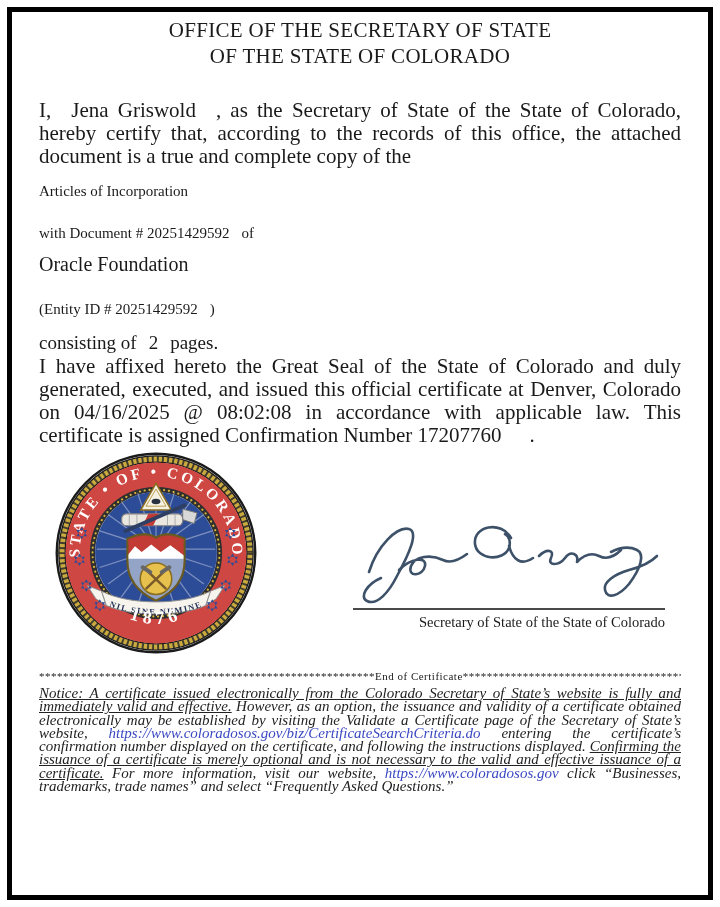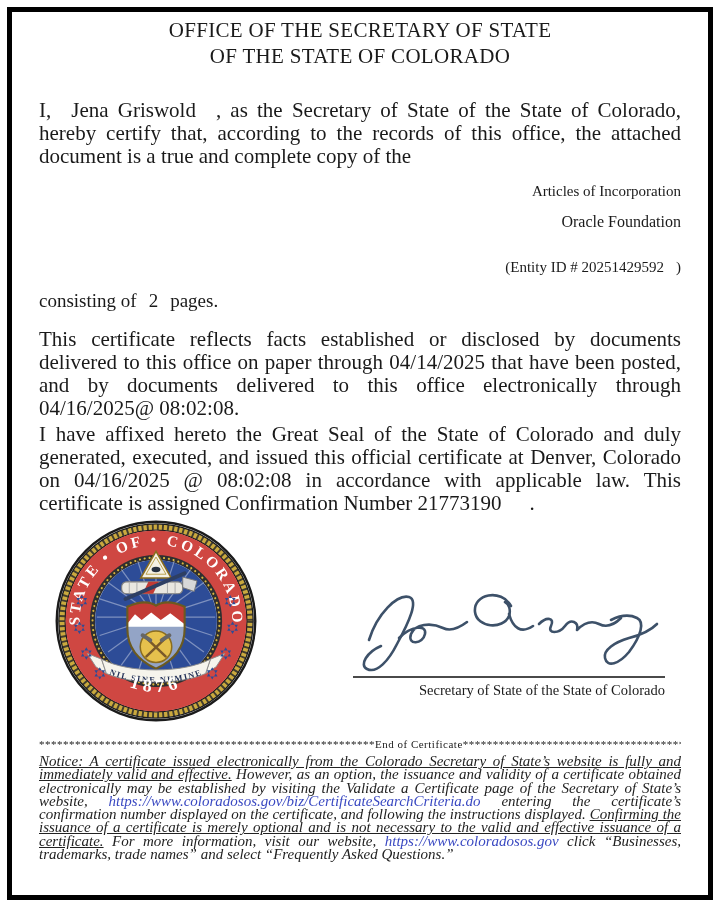--- a/index.html
+++ b/index.html
@@ -5,24 +5,24 @@
   html,body{margin:0;padding:0;background:#ffffff;}
   .stage{position:relative;width:720px;height:907px;background:#fff;font-family:"Liberation Serif","DejaVu Serif",serif;color:#1a1a1a;}
   .frame{position:absolute;left:7px;top:7px;right:7px;bottom:7px;border:5px solid #000;overflow:hidden;box-sizing:border-box;}
   .content{padding:4px 27px 0 27px;}
   .hdr{ text-align:center;font-size:21px;line-height:25.5px;letter-spacing:0.3px;}
   .hdr-wrap{margin-top:2px;}
   .doc-title{text-align:center;font-size:24px;font-weight:bold;letter-spacing:3px;margin:21px 0 0 0;line-height:26px;}
   p{margin:0;}
   .body-par{font-size:21px;line-height:23px;text-align:justify;}
   .intro{margin-top:30px;}
-  .center-line{text-align:right;font-size:15px;line-height:18px;}
+  .center-line{text-align:left;font-size:15px;line-height:18px;}
   .mt-articles{margin-top:14px;}
   .mt-docnum{margin-top:24px;}
-  .entity-name{font-size:16px;line-height:20px;margin-top:12px;}
+  .entity-name{font-size:20px;line-height:20px;margin-top:12px;}
   .mt-corp{margin-top:24px;}
   .mt-entityid{margin-top:26px;}
   .consisting{margin-top:16px;font-size:19px;line-height:18px;}
   .mt-records{margin-top:18px;}
   .mt-sealpar{margin-top:3px;}
   .gap{display:inline-block;width:28px;}
   .gap-md{display:inline-block;width:20px;}
   .gap-sm{display:inline-block;width:12px;}
   .seal-row{display:flex;align-items:flex-start;margin-top:1px;}
   .seal-wrap{margin-left:12px;}
@@ -45,33 +45,34 @@
       <div class="hdr-wrap">
         <div class="hdr">OFFICE OF THE SECRETARY OF STATE</div>
         <div class="hdr">OF THE STATE OF COLORADO</div>
       </div>
 
 
       <p class="body-par intro"><span>I,</span><span class="gap-md"></span><span>Jena Griswold</span><span class="gap-md"></span><span>, as the Secretary of State of the State of Colorado, hereby certify that, according to the records of this office, the attached document is a true and complete copy of the</span></p>
 
       <p class="center-line mt-articles">Articles of Incorporation</p>
 
+      <p class="center-line mt-docnum"><span>with Document #</span>
+        <span>20251429592</span><span class="gap-sm"></span><span>of</span></p>
 
       <p class="center-line entity-name">Oracle Foundation</p>
 
 
       <p class="center-line mt-entityid"><span>(Entity ID #</span>
         <span>20251429592</span><span class="gap-sm"></span><span>)</span></p>
 
       <p class="consisting"><span>consisting of</span><span class="gap-sm"></span><span>2</span><span class="gap-sm"></span><span>pages.</span></p>
 
-      <p class="body-par mt-records">This certificate reflects facts established or disclosed by documents delivered to this office on paper through 04/14/2025 that have been posted, and by documents delivered to this office electronically through 04/16/2025@ 08:02:08.</p>
 
       <p class="body-par mt-sealpar"><span>I have affixed hereto the Great Seal of the State of Colorado and duly generated, executed, and issued this official certificate at Denver, Colorado on 04/16/2025 @ 08:02:08 in accordance with applicable law. This certificate is assigned Confirmation Number</span>
-        <span>21773190</span><span class="gap"></span><span>.</span></p>
+        <span>17207760</span><span class="gap"></span><span>.</span></p>
 
       <div class="seal-row">
 
         <div class="seal-wrap">
           <svg width="210" height="210" viewBox="-110 -110 220 220">
             <defs>
               <clipPath id="shieldClip">
                 <path d="M -30 -15 C -16 -21 -7 -21 0 -16 C 7 -21 16 -21 30 -15 L 30 8 C 30 30 17 42 0 50 C -17 42 -30 30 -30 8 Z"></path>
               </clipPath>
               <path id="arcTop" d="M -75.2 27.4 A 80 80 0 1 1 75.2 27.4" fill="none"></path>

